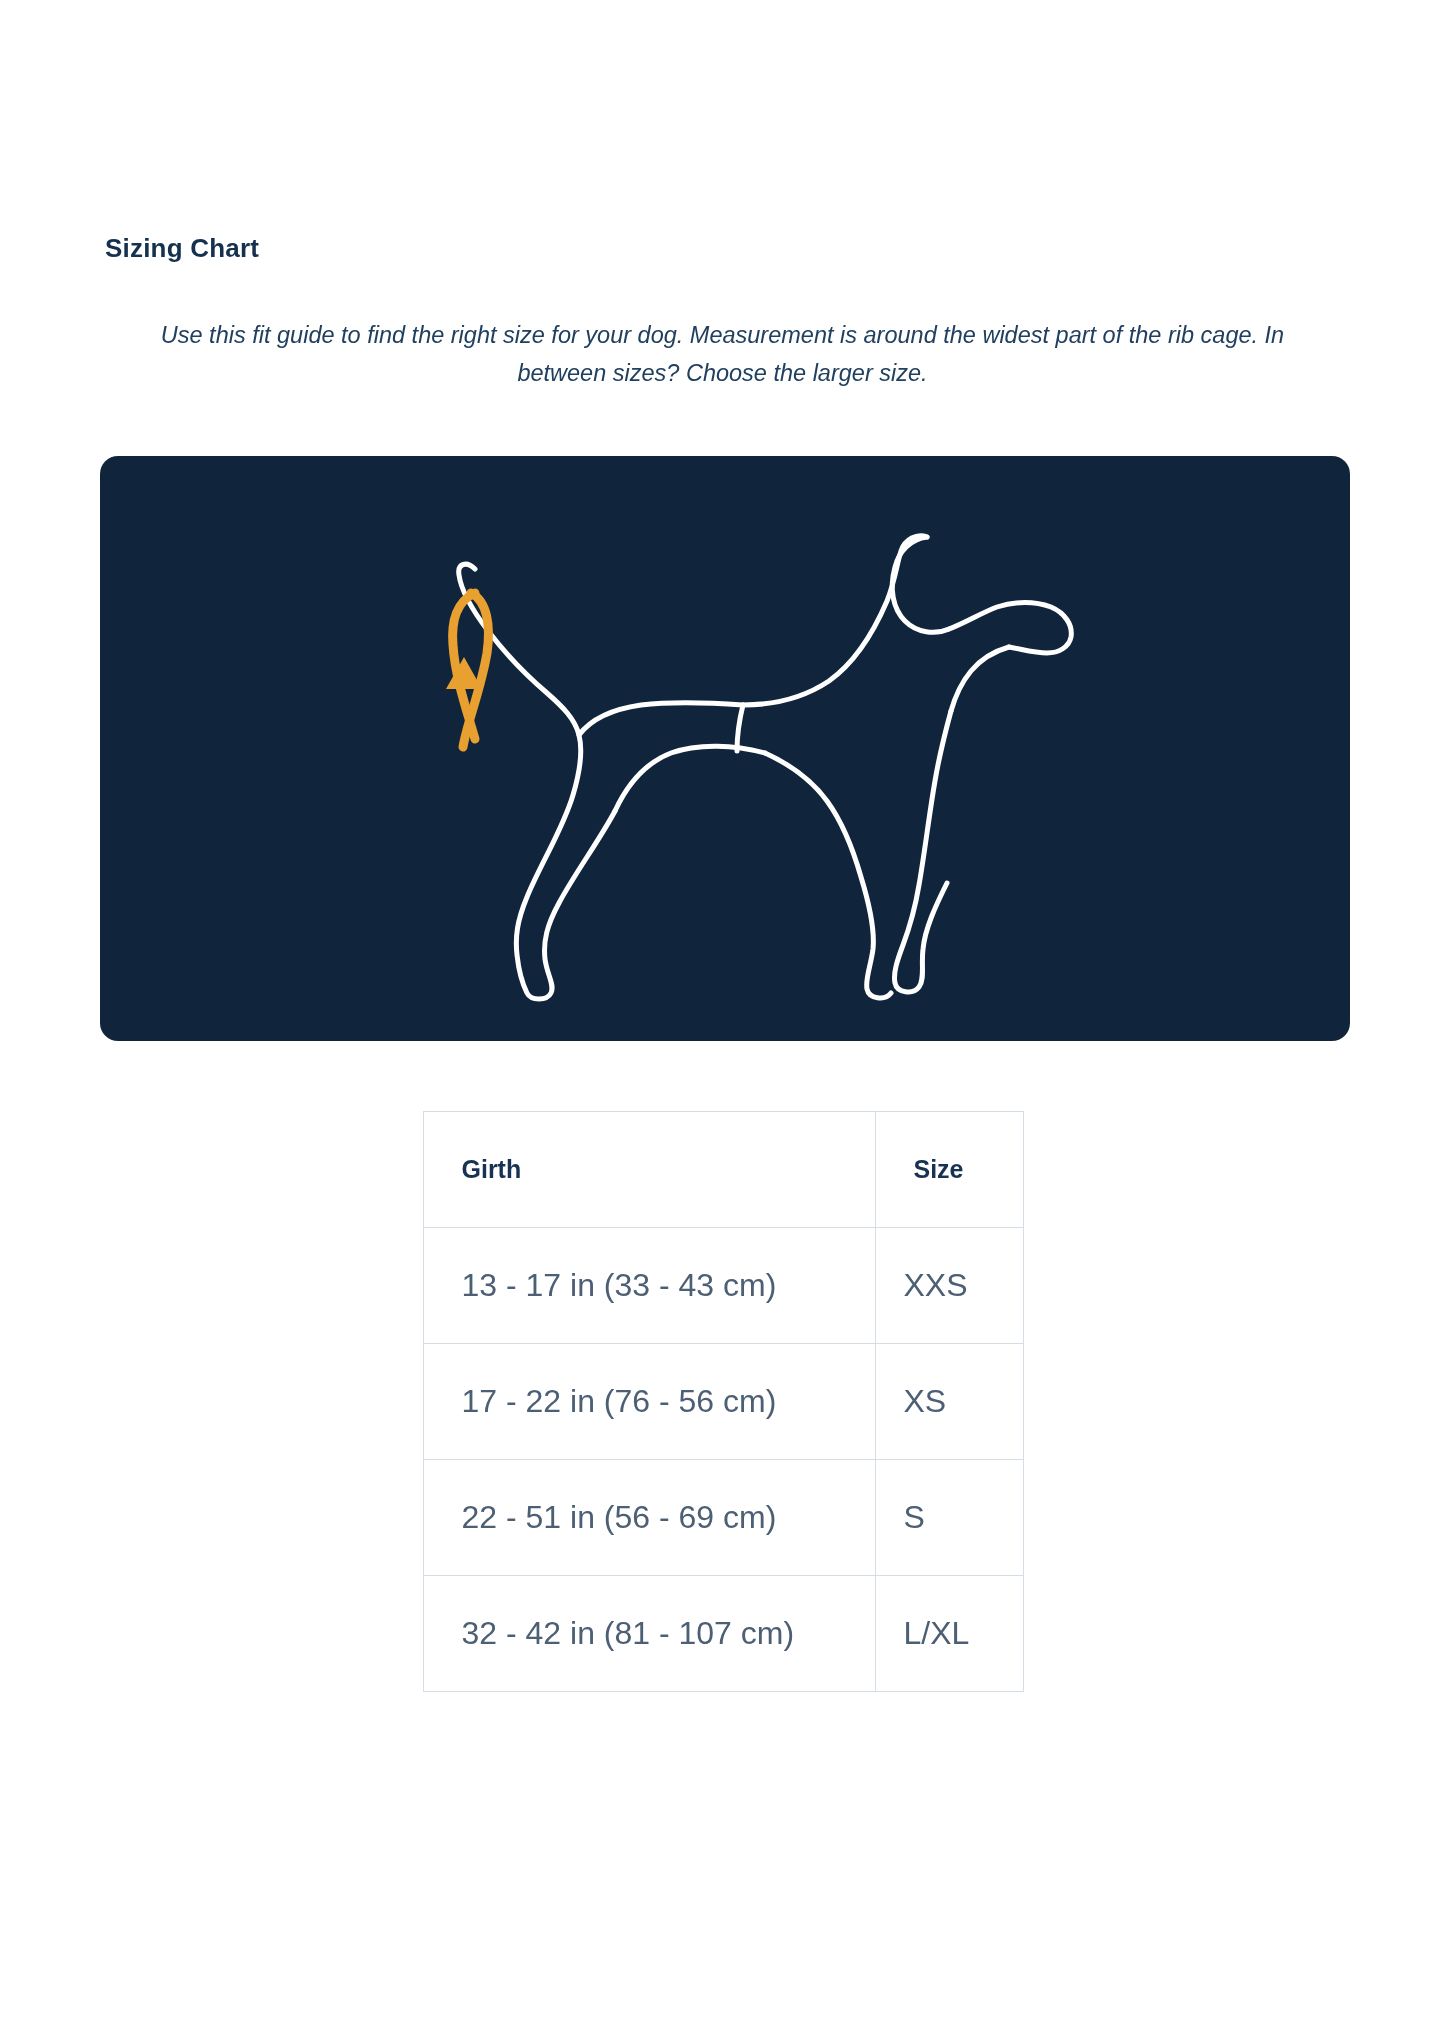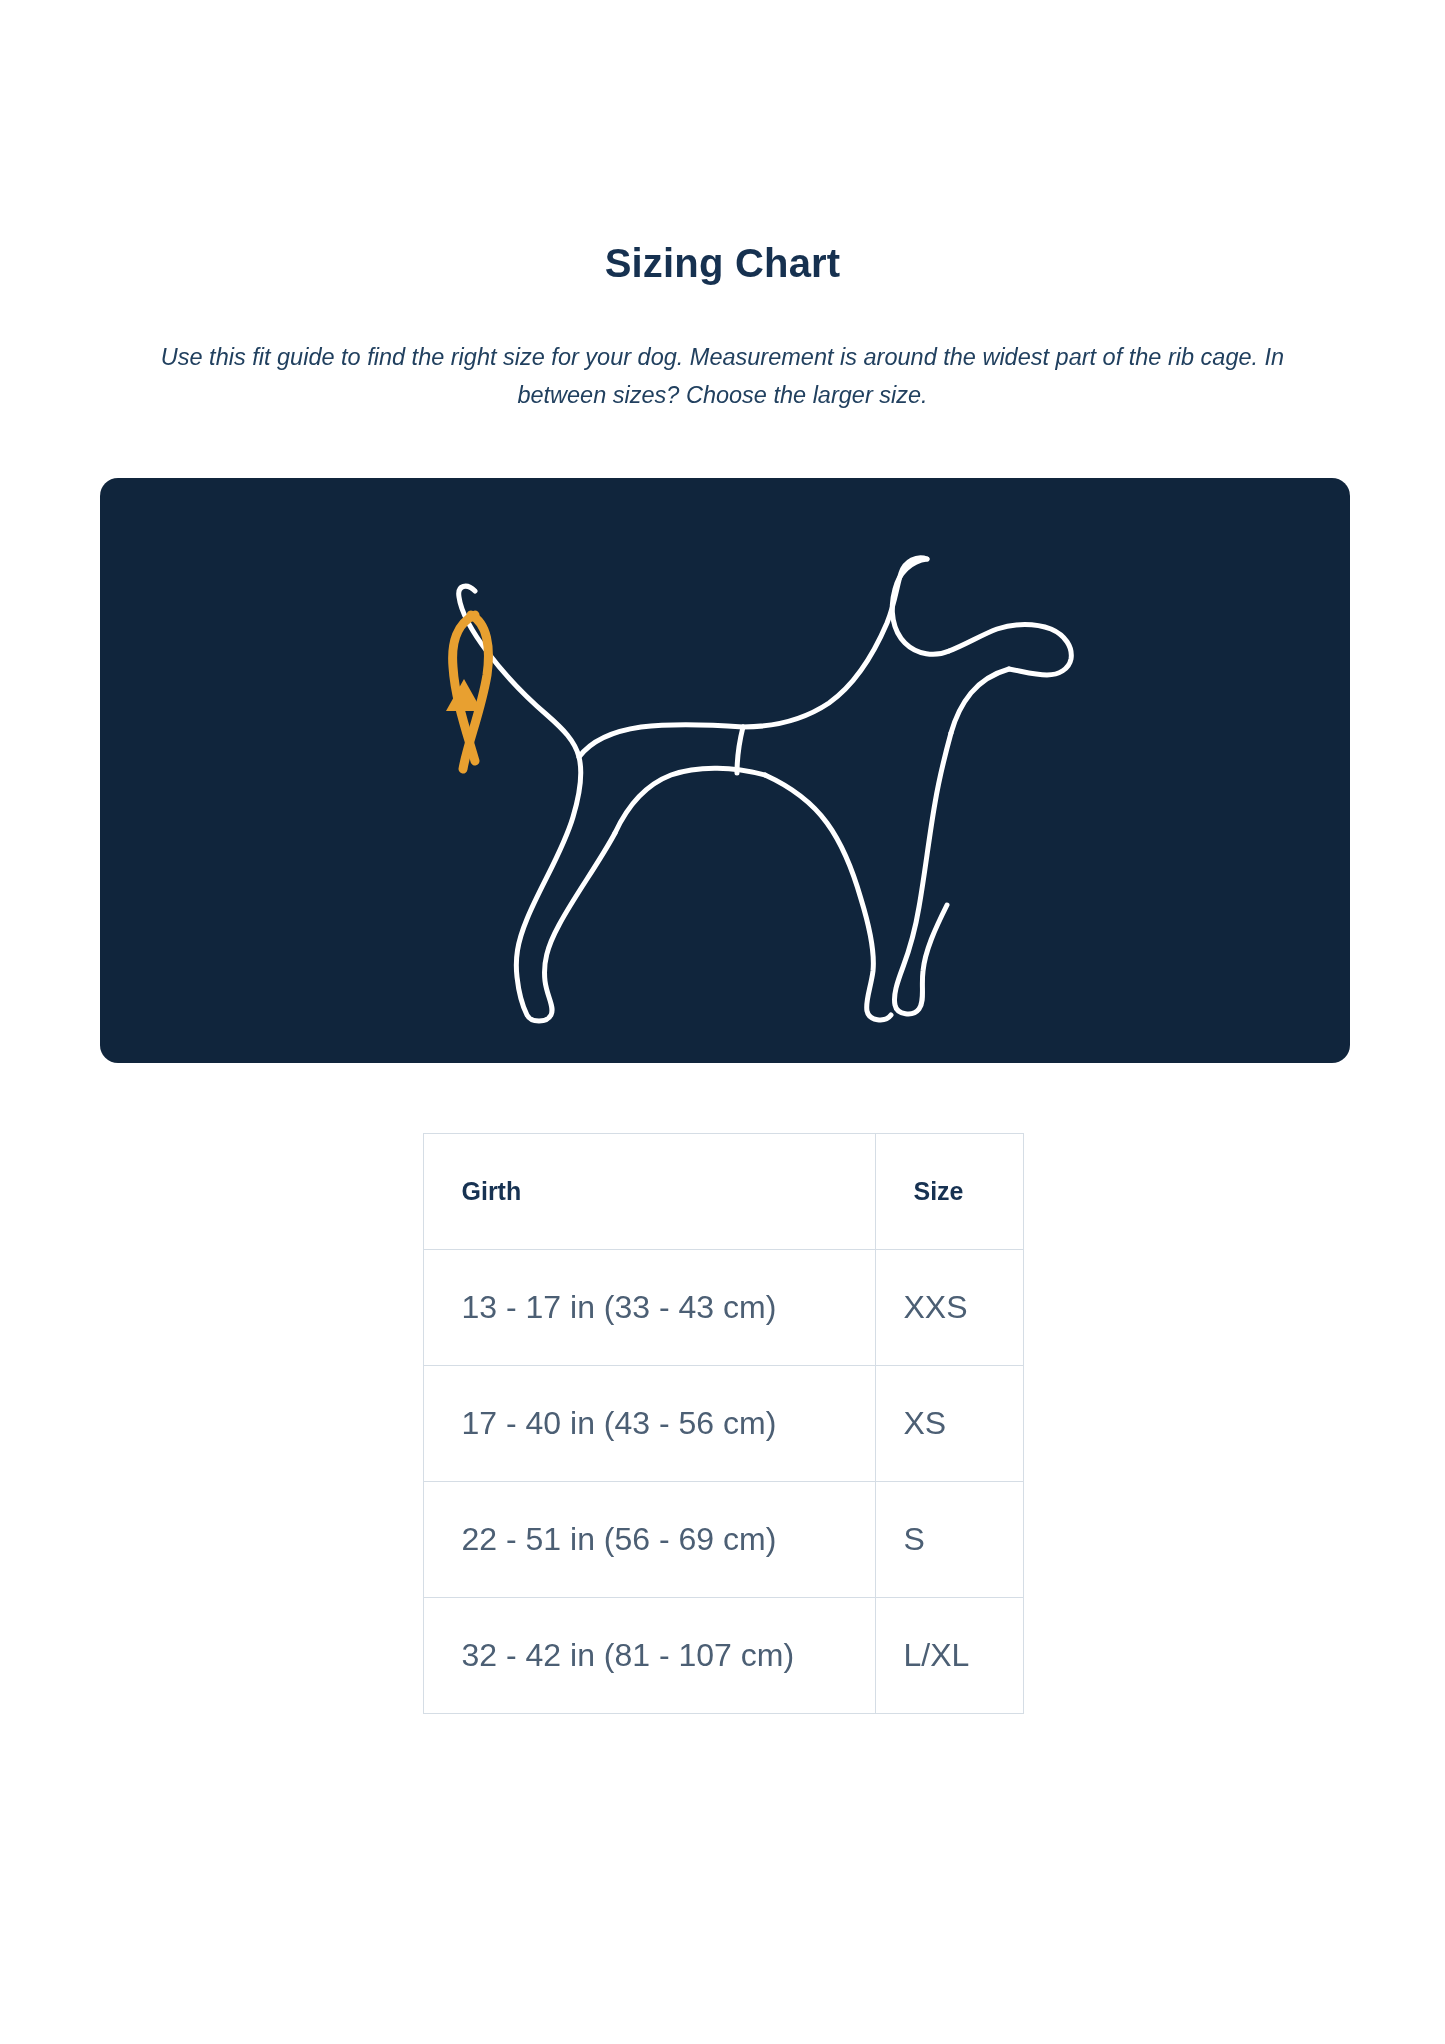--- a/index.html
+++ b/index.html
@@ -15,24 +15,23 @@
     overflow: hidden;
   }
   .page {
     position: relative;
     width: 1445px;
     height: 2044px;
     box-sizing: border-box;
     padding: 0 100px;
   }
   .title {
-    margin: 13px;
+    margin: 5px;
     padding-top: 228px;
-    text-align: center;
-    font-size: 40px;
+    font-size: 26px;
     font-weight: bold;
     color: #163150;
     letter-spacing: 0.2px;
   }
   .intro {
     margin: 52px auto 0 auto;
     max-width: 1190px;
     text-align: center;
     font-size: 23.5px;
     line-height: 1.62;
@@ -183,21 +182,21 @@
           <th class="col-girth">Girth</th>
           <th class="col-size">Size</th>
         </tr>
       </thead>
       <tbody>
         <tr>
           <td>13 - 17 in (33 - 43 cm)</td>
           <td class="col-size">XXS</td>
         </tr>
         <tr>
-          <td>17 - 40 in (43 - 56 cm)</td>
+          <td>17 - 22 in (76 - 56 cm)</td>
           <td class="col-size">XS</td>
         </tr>
         <tr>
           <td>22 - 51 in (56 - 69 cm)</td>
           <td class="col-size">S</td>
         </tr>
         <tr>
           <td>32 - 42 in (81 - 107 cm)</td>
           <td class="col-size">L/XL</td>
         </tr>

